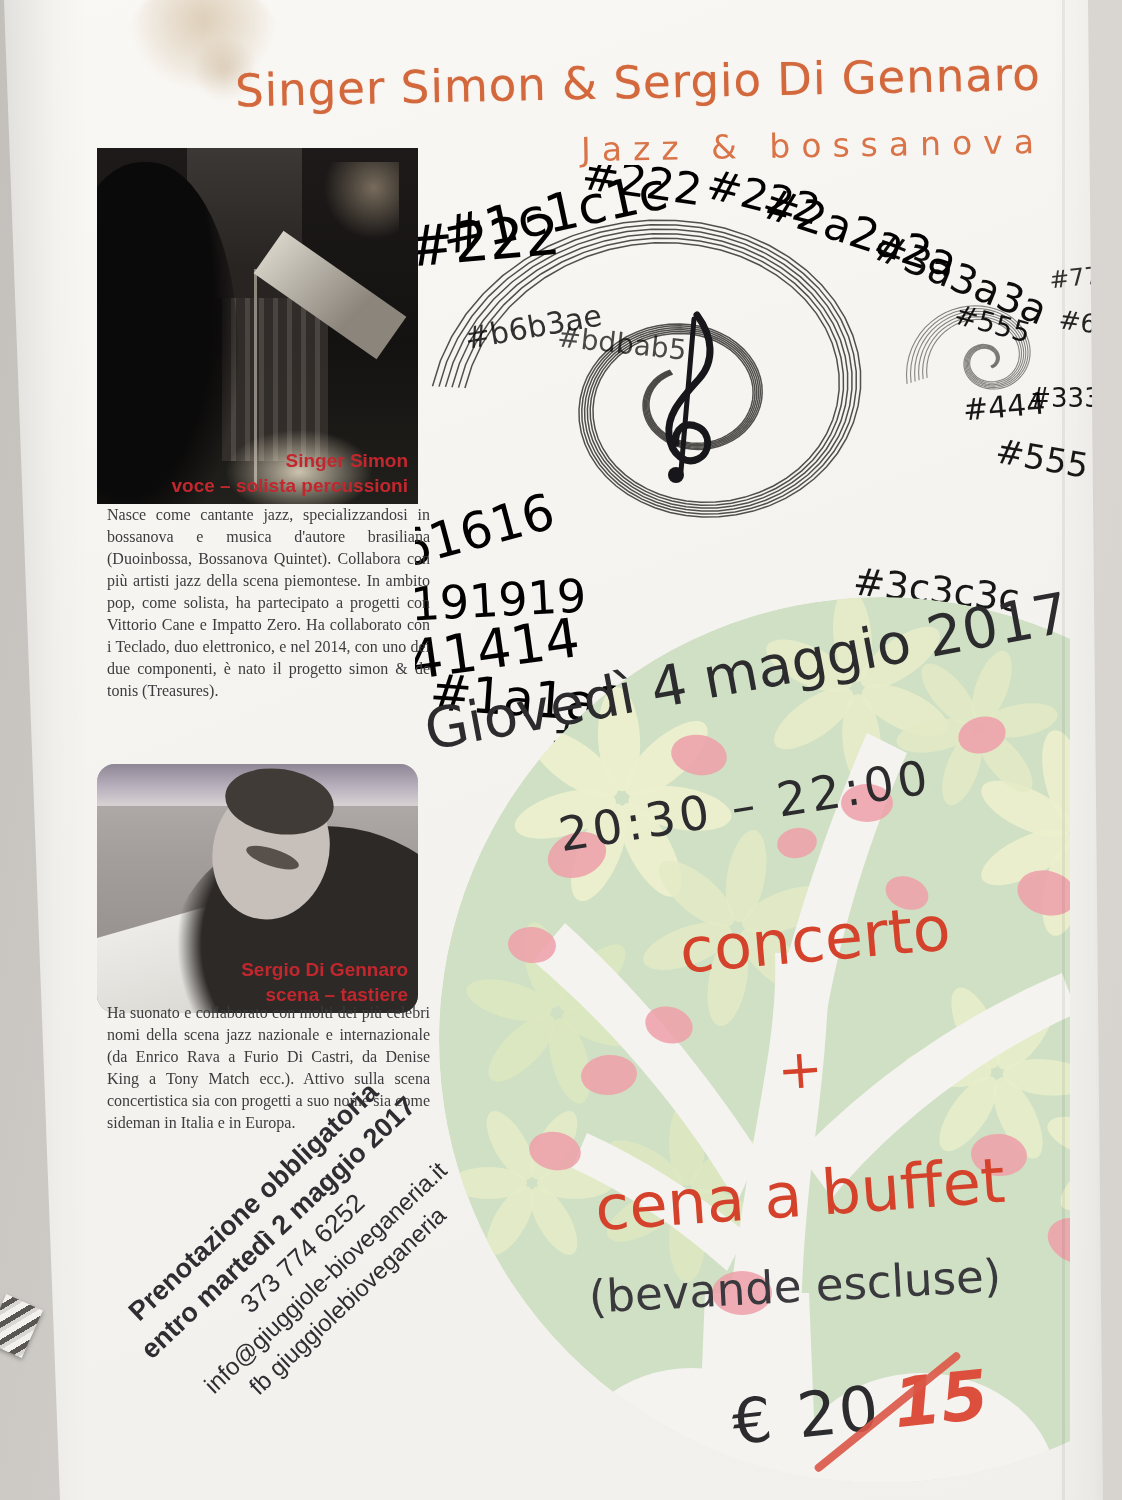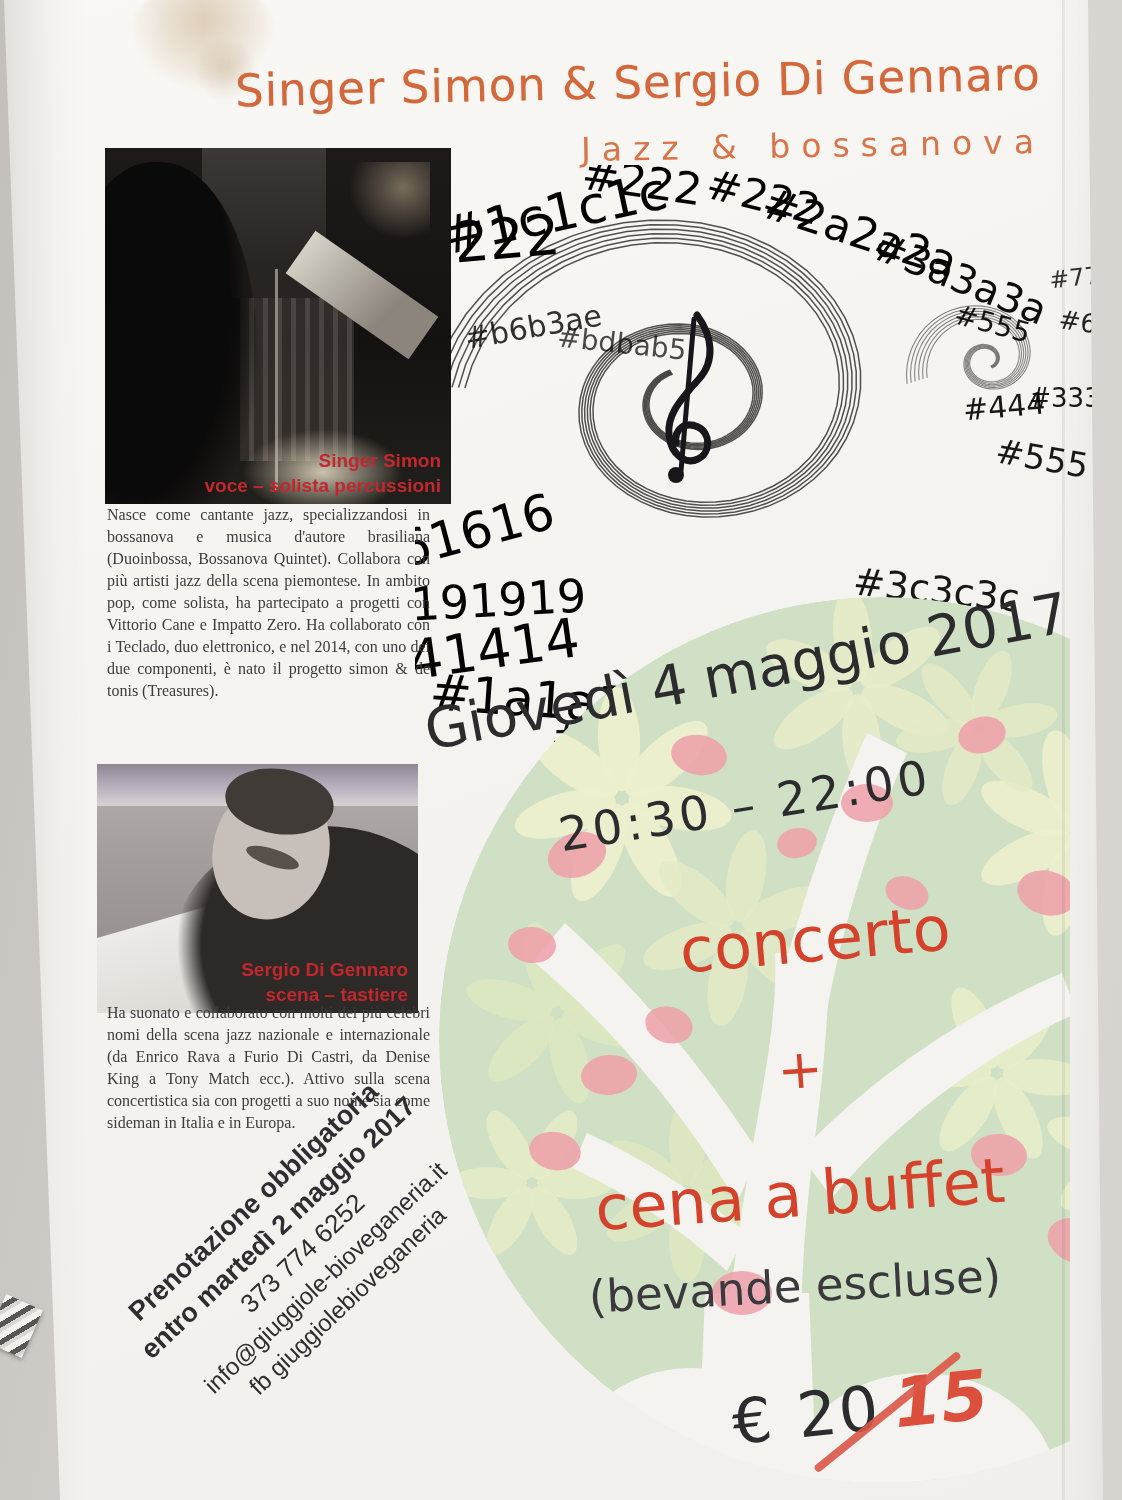--- a/index.html
+++ b/index.html
@@ -30,37 +30,37 @@
     position:absolute;left:168px;top:56px;width:940px;text-align:center;
     font-size:45px;letter-spacing:1px;color:#d2683c;transform:rotate(-1.2deg);
     text-shadow:0 0 1px rgba(210,104,60,.5);white-space:nowrap;
   }
   .subtitle{
     position:absolute;left:548px;top:126px;width:530px;text-align:center;
     font-size:33px;letter-spacing:11px;color:#d97448;transform:rotate(-1deg);white-space:nowrap;
   }
   
   .photo{position:absolute;overflow:hidden;}
-  .photo1{left:105px;top:148px;width:346px;height:356px;
+  .photo1{left:97px;top:148px;width:321px;height:356px;
     background:linear-gradient(180deg,#1d1a19 0%,#141211 55%,#22201c 100%);}
   .photo1 .lightwall{position:absolute;left:28%;top:0;width:36%;height:42%;
     background:linear-gradient(180deg,#3c3835 0%,#282422 80%);}
   .photo1 .radiator{position:absolute;left:39%;top:42%;width:33%;height:46%;
     background:repeating-linear-gradient(90deg,#37322e 0 9px,#57514b 9px 14px);opacity:.8;}
   .photo1 .micstand{position:absolute;left:49%;top:34%;width:3px;height:62%;background:#8d8780;}
   .photo1 .stand{position:absolute;right:4%;top:34%;width:150px;height:52px;
     background:linear-gradient(100deg,#d9d4ca,#8b857c 70%);transform:rotate(35deg);}
   .photo1 .person{position:absolute;left:-14%;top:4%;width:58%;height:110%;border-radius:48%;
     background:radial-gradient(ellipse at 40% 35%,#0b0a0a 55%,rgba(11,10,10,0) 75%);}
   .photo1 .glow{position:absolute;left:38%;bottom:-4%;width:50%;height:26%;
     background:radial-gradient(ellipse,rgba(235,224,200,.85) 0%,rgba(235,224,200,0) 65%);}
   .photo1 .lamp{position:absolute;right:6%;top:4%;width:26%;height:24%;
     background:radial-gradient(ellipse at 70% 30%,rgba(210,190,160,.5),rgba(0,0,0,0) 60%);}
   .photo2{left:97px;top:764px;width:321px;height:249px;
-    background:linear-gradient(180deg,#b6b1af 0%,#a39d9b 38%,#8f8a86 100%);}
+    background:linear-gradient(180deg,#b6b1af 0%,#a39d9b 38%,#8f8a86 100%);border-radius:18px;}
   .photo2 .shelf{position:absolute;left:0;top:0;width:100%;height:17%;
     background:linear-gradient(180deg,#8e8694 0%,#b9b1bd 55%,#d8d2d4 100%);}
   .photo2 .keys{position:absolute;left:-10%;bottom:-16%;width:58%;height:52%;
     background:linear-gradient(180deg,#ecebe7 0%,#d8d5cf 100%);transform:rotate(-16deg);}
   .photo2 .jacket{position:absolute;right:-18%;bottom:-30%;width:95%;height:105%;border-radius:50%;
     background:radial-gradient(circle at 55% 45%,#2c2927 62%,rgba(44,41,39,0) 73%);}
   .photo2 .head{position:absolute;left:36%;top:7%;width:36%;height:56%;border-radius:50%;
     background:#c7c0ba;transform:rotate(14deg);}
   .photo2 .hair{position:absolute;left:40%;top:2%;width:34%;height:26%;border-radius:50%;
     background:#413b37;transform:rotate(8deg);}

